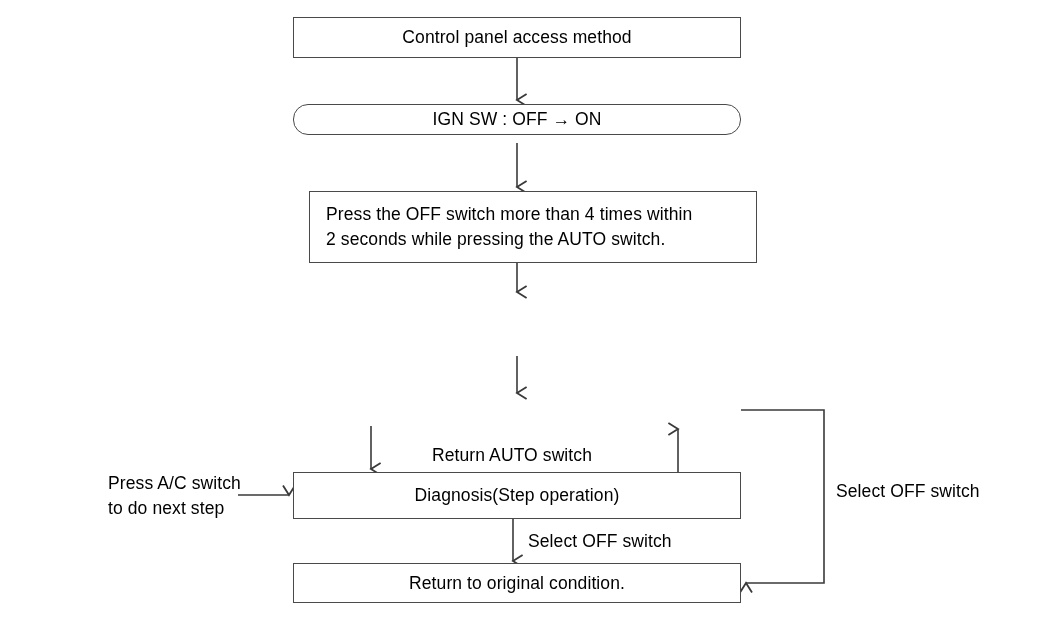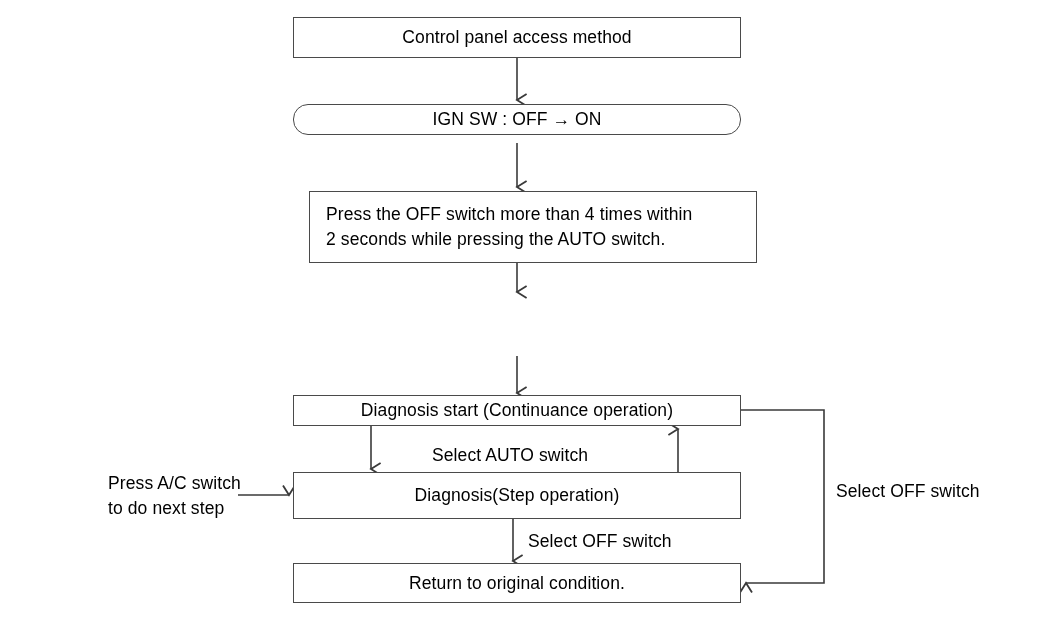--- a/index.html
+++ b/index.html
@@ -112,33 +112,30 @@
   <div class="node" style="left:293px; top:104px; width:448px; height:31px;border-radius:15px;">
     <span class="node-text">IGN SW : OFF → ON</span>
   </div>
 
   <div class="node left-align" style="left:293px; top:191px; width:448px; height:72px;margin-left:16px;">
     <span class="node-text">Press the OFF switch more than 4 times within
 2 seconds while pressing the AUTO switch.</span>
   </div>
 
 
-  <div class="node" style="left:293px; top:395px; width:448px; height:31px;">
-    <span class="node-text">Diagnosis start (Continuance operation)</span>
-  </div>
 
   <div class="node" style="left:293px; top:472px; width:448px; height:47px;">
     <span class="node-text">Diagnosis(Step operation)</span>
   </div>
 
   <div class="node" style="left:293px; top:563px; width:448px; height:40px;">
     <span class="node-text">Return to original condition.</span>
   </div>
 
-  <div class="edge-label" style="left:432px; top:443px;">Select AUTO switch</div>
+  <div class="edge-label" style="left:432px; top:443px;">Return AUTO switch</div>
 
   <div class="edge-label" style="left:528px; top:529px;">Select OFF switch</div>
 
   <div class="edge-label" style="left:836px; top:479px;">Select OFF switch</div>
 
   <div class="edge-label" style="left:84px; top:471px;margin-left:24px;">Press A/C switch
 to do next step</div>
 
 </div>
 

